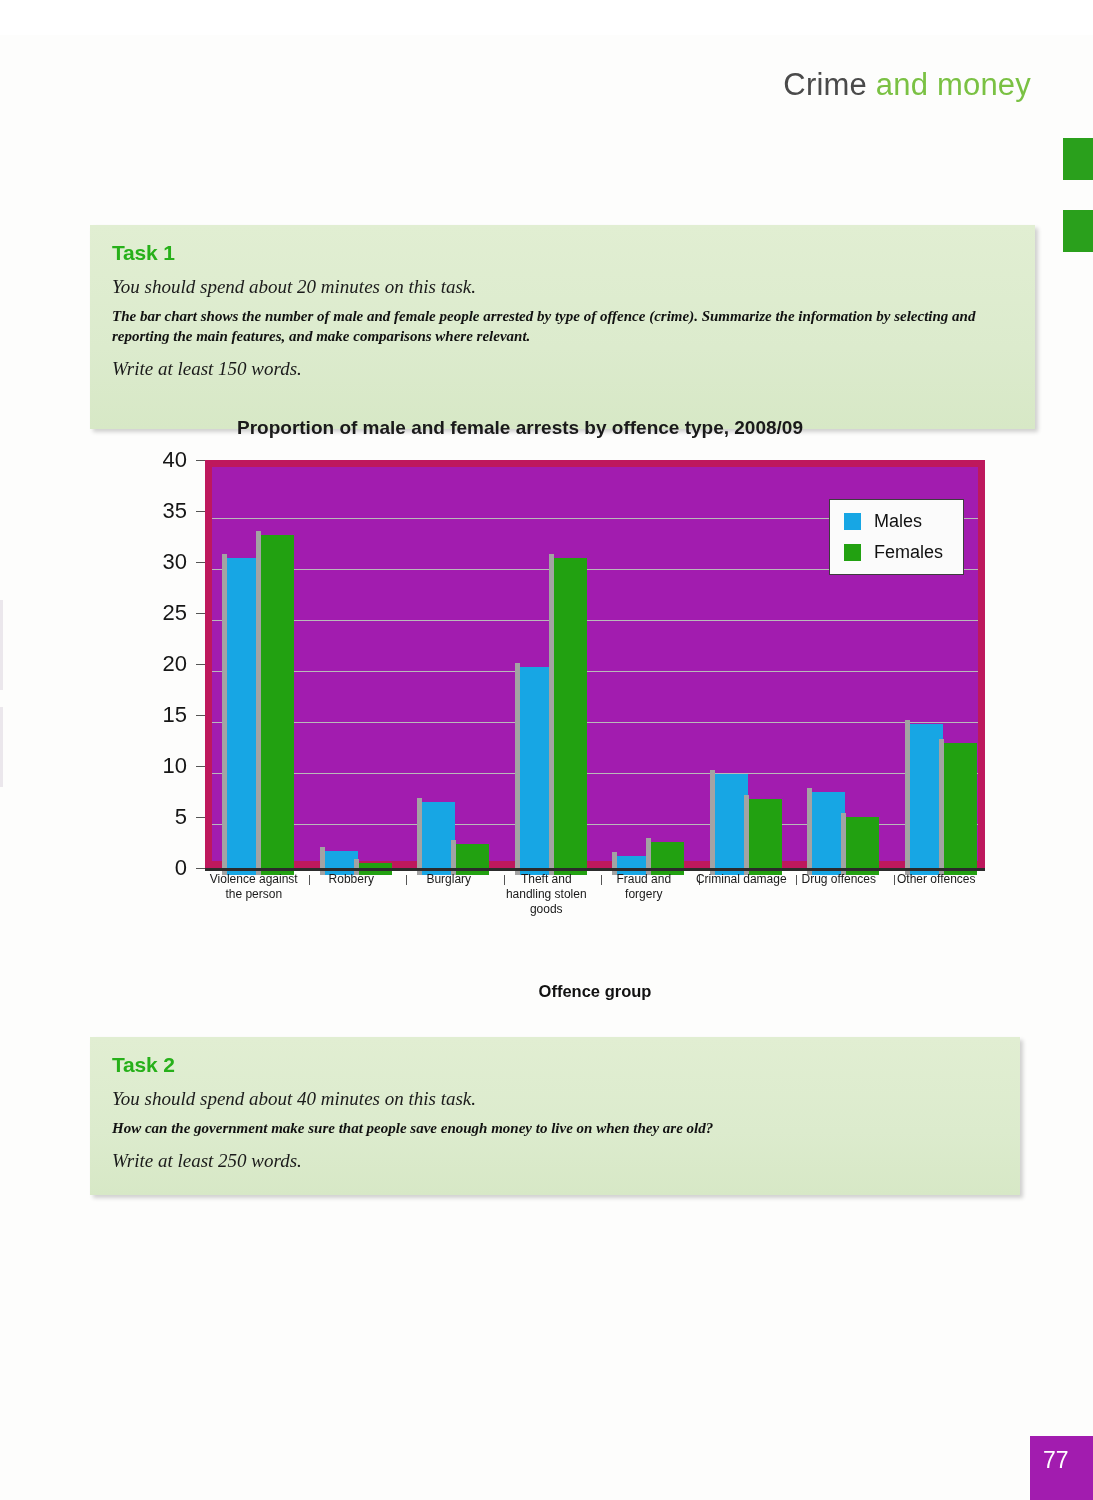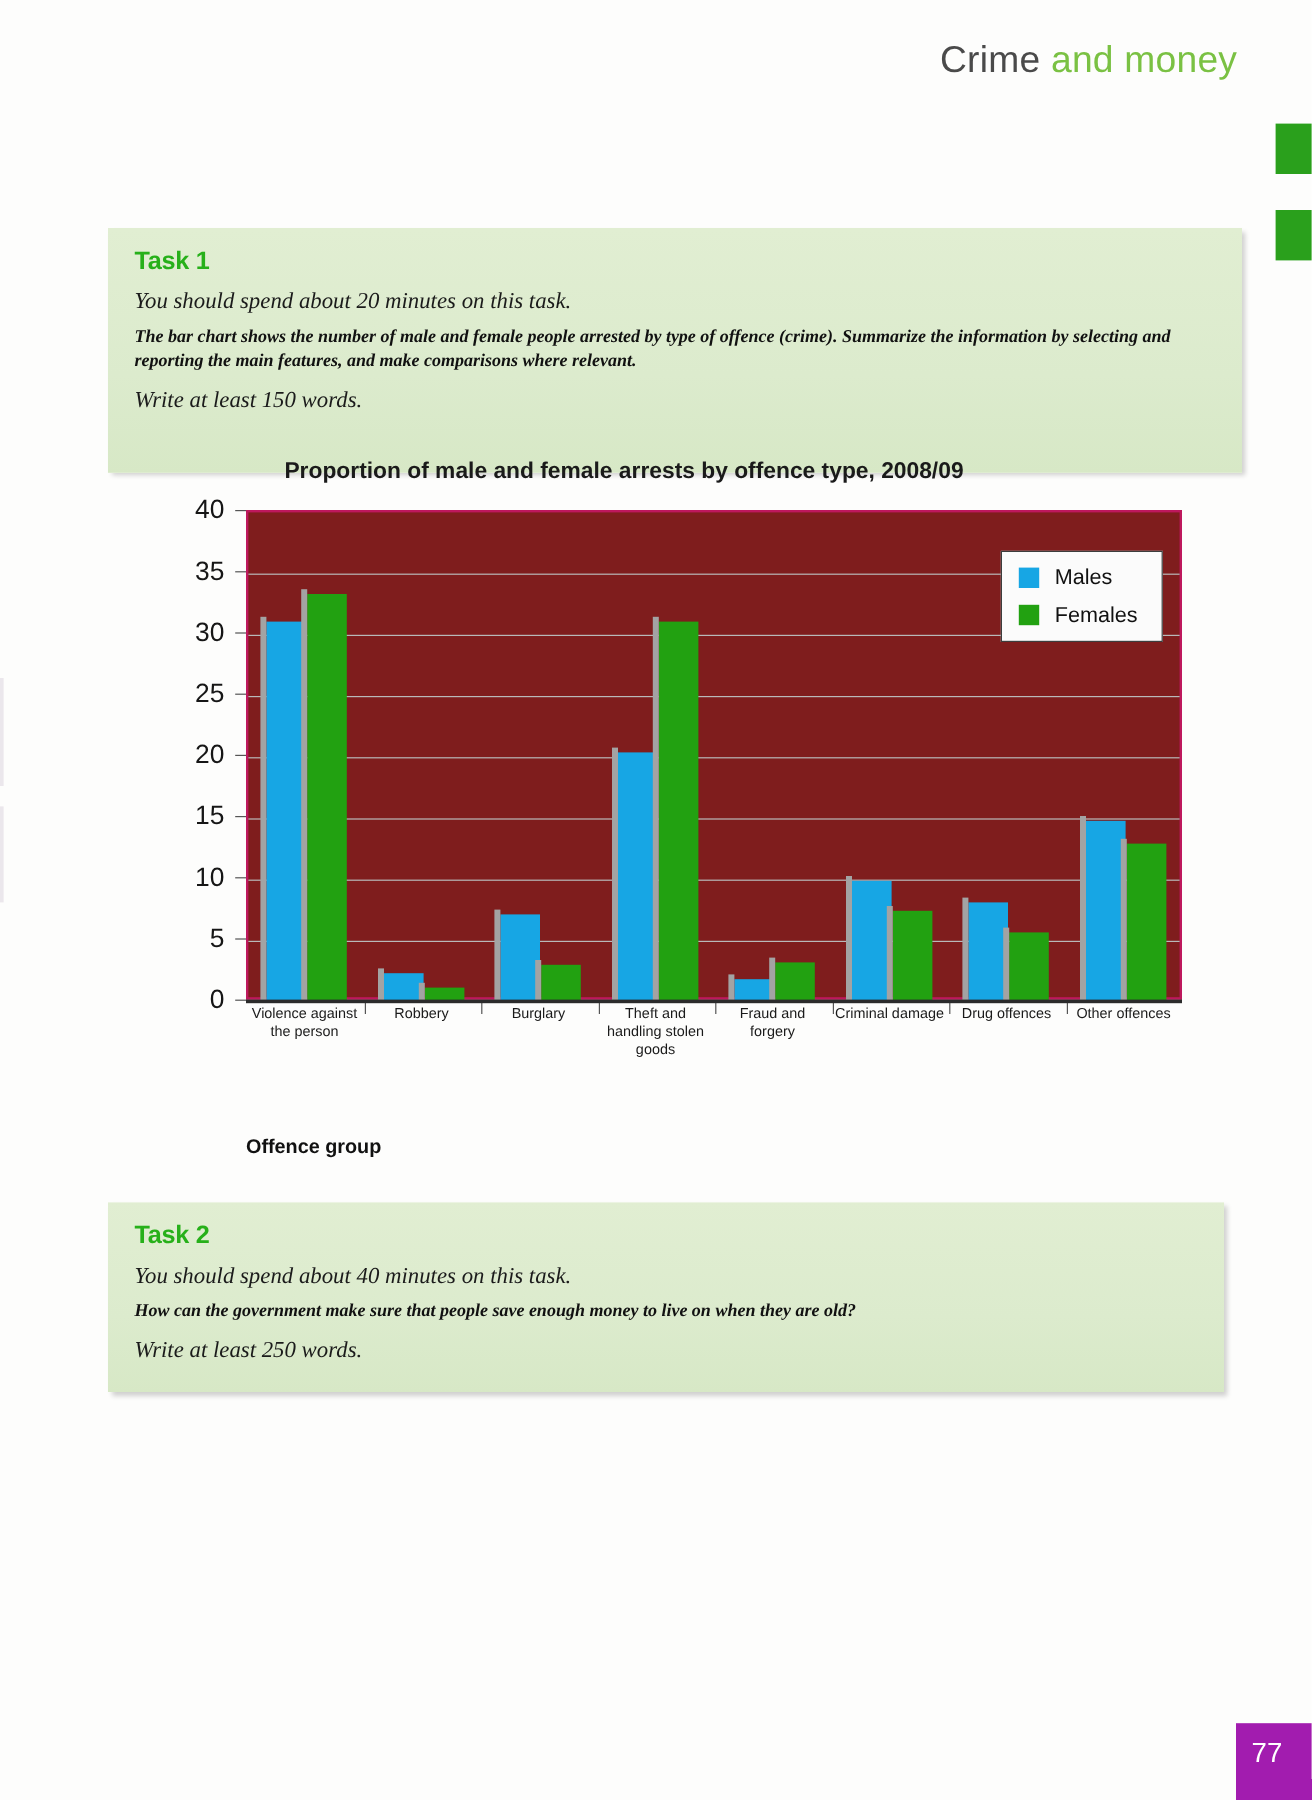--- a/index.html
+++ b/index.html
@@ -11,20 +11,21 @@
     width: 1093px;
     height: 1500px;
     position: relative;
     font-family: "Liberation Sans", sans-serif;
     overflow: hidden;
   }
   .page {
     position: absolute;
     inset: 0;
     background: #fdfdfc;
+    margin-top: 35px;
   }
 
   
   .running-header {
     position: absolute;
     top: 32px;
     right: 62px;
     font-size: 31px;
     letter-spacing: 0.2px;
     white-space: nowrap;
@@ -125,22 +126,22 @@
     left: 115px;
     top: 43px;
     width: 780px;
     height: 408px;
   }
   .plot-area {
     position: absolute;
     left: 0; top: 0;
     width: 780px;
     height: 408px;
-    border: 2px solid #be185d;
-    background: #7f1d1d;
+    border: 7px solid #be185d;
+    background: #a21caf;
     box-sizing: border-box;
     padding-left: 36px;
   }
   .gridline {
     position: absolute;
     left: 0;
     width: 100%;
     height: 1px;
     background: #b9b9b9;
   }
@@ -237,21 +238,21 @@
     color: #1a1a1a;
     line-height: 1.27;
     padding: 0 2px;
     box-sizing: border-box;
   }
   .axis-x-title {
     position: absolute;
     left: 115px;
     top: 565px;
     width: 780px;
-    text-align: left;
+    text-align: center;
     font-size: 16.5px;
     font-weight: bold;
     color: #111;
   }
 
   .legend {
     position: absolute;
     right: 14px;
     top: 32px;
     background: #fbfbfb;

